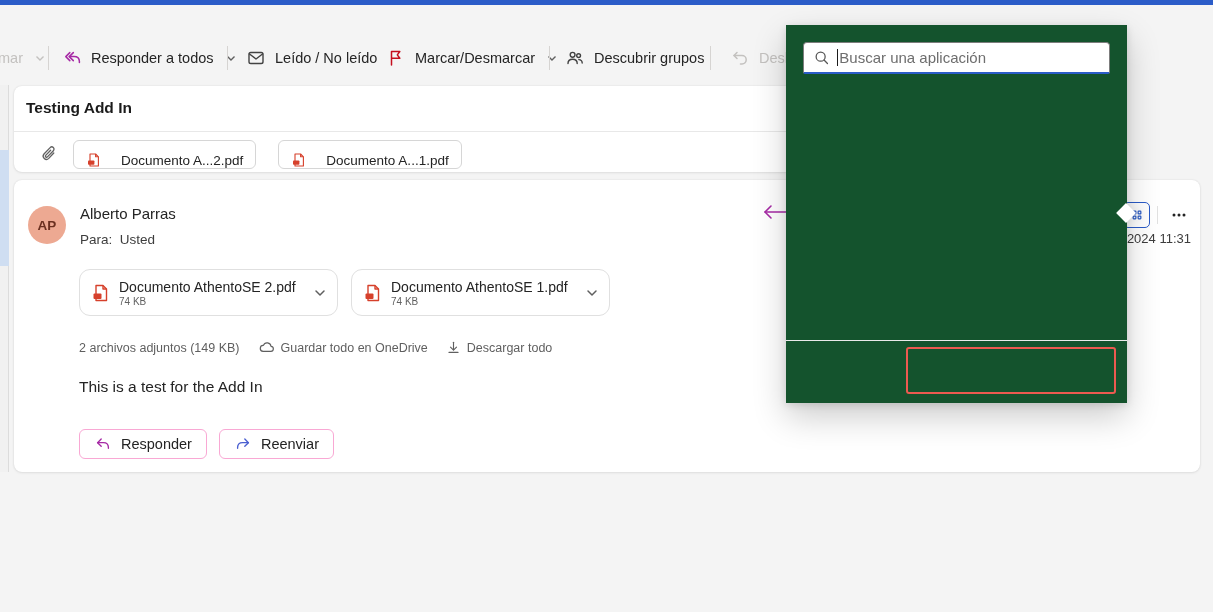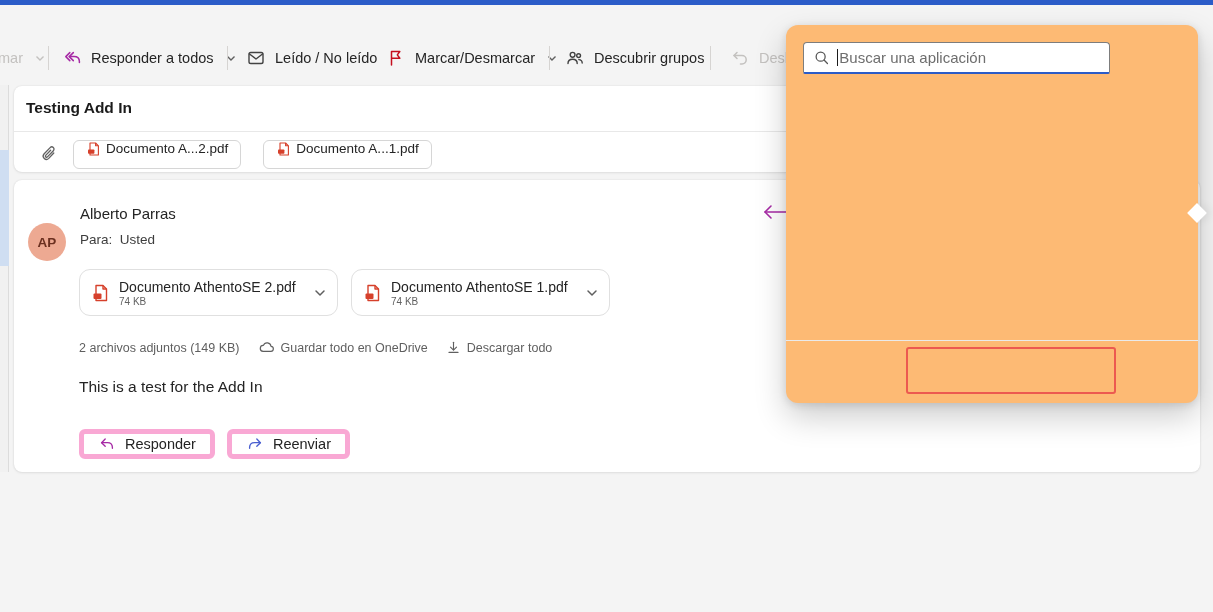--- a/index.html
+++ b/index.html
@@ -27,46 +27,46 @@
   
   .rail{left:0;top:85px;width:9px;height:387px;background:#f1f1f1;border-right:1px solid #dcdcdc}
   .rail-sel{left:0;top:150px;width:9px;height:116px;background:#cfdef2}
 
   
   .subject-card{left:14px;top:86px;width:954px;height:86px}
   .subject{position:absolute;left:12px;top:13px;font-size:15.5px;font-weight:bold;color:#1b1b1b}
   .collapse-chev{position:absolute;right:18px;top:14px;cursor:pointer}
   .subj-div{position:absolute;left:0;right:0;top:45px;border-top:1px solid #e8e8e8}
   .att-row{position:absolute;left:26px;top:54px;display:flex;align-items:center;gap:14px}
-  .pill{display:flex;align-items:flex-start;gap:4px;height:29px;padding:0 12px;border:1px solid #d6d6d6;border-radius:6px;background:#fff;font-size:13.5px;cursor:pointer}
+  .pill{display:flex;align-items:flex-end;gap:19px;height:29px;padding:0 12px;border:1px solid #d6d6d6;border-radius:6px;background:#fff;font-size:13.5px;cursor:pointer}
   .pill + .pill{margin-left:8px}
 
   
   .msg-card{left:14px;top:180px;width:1186px;height:292px}
-  .avatar{position:absolute;left:14px;top:43px;width:38px;height:38px;border-radius:50%;background:var(--avatar-bg);color:var(--avatar-text);display:flex;align-items:center;justify-content:center;font-size:13.5px;font-weight:bold;cursor:pointer}
+  .avatar{position:absolute;left:14px;top:26px;width:38px;height:38px;border-radius:50%;background:var(--avatar-bg);color:var(--avatar-text);display:flex;align-items:center;justify-content:center;font-size:13.5px;font-weight:bold;cursor:pointer}
   .sender{position:absolute;left:66px;top:25px;font-size:15px;color:#242424}
   .to-line{position:absolute;left:66px;top:52px;font-size:13.5px;color:#3d3d3d}
   .hdr-icons{position:absolute;right:8px;top:22px;display:flex;align-items:center;gap:7px}
   .icon-btn{width:27px;height:26px;display:flex;align-items:center;justify-content:center;border-radius:4px;cursor:pointer}
   .hdr-div{width:1px;height:18px;background:#e1e1e1}
   .date{position:absolute;right:9px;top:51px;font-size:13px;color:#3d3d3d}
   .reply-flyout-arrow{position:absolute;left:748px;top:24px;z-index:1}
 
   .att-card{position:absolute;top:89px;width:259px;height:47px;border:1px solid #e0e0e0;border-radius:11px;background:#fff;display:flex;align-items:center;padding:0 10px 0 11px;cursor:pointer}
   .att-card .meta{margin-left:8px;flex:1;min-width:0}
   .att-name{font-size:14px;color:#242424;white-space:nowrap}
   .att-size{font-size:10px;color:#616161;margin-top:1px}
   .info-row{position:absolute;left:65px;top:159px;display:flex;align-items:center;gap:18px;font-size:12.5px;color:#5f5f5f}
   .info-link{display:flex;align-items:center;gap:6px;cursor:pointer}
   .body-text{position:absolute;left:65px;top:198px;font-size:15.5px;color:#242424}
   .action-row{position:absolute;left:65px;top:249px;display:flex;gap:12px}
-  .action-btn{display:flex;align-items:center;gap:9px;height:30px;padding:0 14px;border:5px solid #f9a8d4;border-radius:6px;background:#fff;font-size:14.5px;color:#242424;cursor:pointer}
-
-  
-  .popup{left:786px;top:25px;width:412px;height:378px;background:#fdba74;border-radius:12px;box-shadow:0 14px 32px rgba(0,0,0,.20),0 2px 8px rgba(0,0,0,.12);z-index:40}
+  .action-btn{display:flex;align-items:center;gap:9px;height:30px;padding:0 14px;border:1px solid #f9a8d4;border-radius:6px;background:#fff;font-size:14.5px;color:#242424;cursor:pointer}
+
+  
+  .popup{left:786px;top:25px;width:341px;height:378px;background:#14532d;border-radius:0;box-shadow:0 14px 32px rgba(0,0,0,.20),0 2px 8px rgba(0,0,0,.12);z-index:40}
   .beak{position:absolute;right:-6px;top:181px;width:14px;height:14px;background:#fff;transform:rotate(45deg);box-shadow:4px -4px 8px rgba(0,0,0,.05)}
   .search-box{position:absolute;left:17px;top:17px;width:307px;height:32px;border:1px solid #7d7d7d;border-bottom:2px solid var(--accent);border-radius:4px 4px 2px 2px;display:flex;align-items:center;padding:0 8px 0 9px;background:#fff}
   .caret{width:1.3px;height:17px;background:#1c1c1c;margin:0 1px 0 7px}
   .search-box input{border:none;outline:none;flex:1;font-family:inherit;font-size:15px;color:#242424;background:transparent}
   .search-box input::placeholder{color:#6e6e6e}
   .popup-div{position:absolute;left:0;right:0;bottom:62px;border-top:1px solid #eaeaea}
   .get-addins-btn{position:absolute;right:20px;bottom:15px;height:32px;display:flex;align-items:center;gap:9px;padding:0 12px;border:1px solid #c7c7c7;border-radius:4px;background:#fff;font-size:14.5px;font-weight:600;color:#242424;cursor:pointer}
   .red-outline{position:absolute;left:120px;top:322px;width:210px;height:47px;border:2px solid var(--highlight-red);border-radius:3px;pointer-events:none;z-index:5}
 
   svg{display:block}

